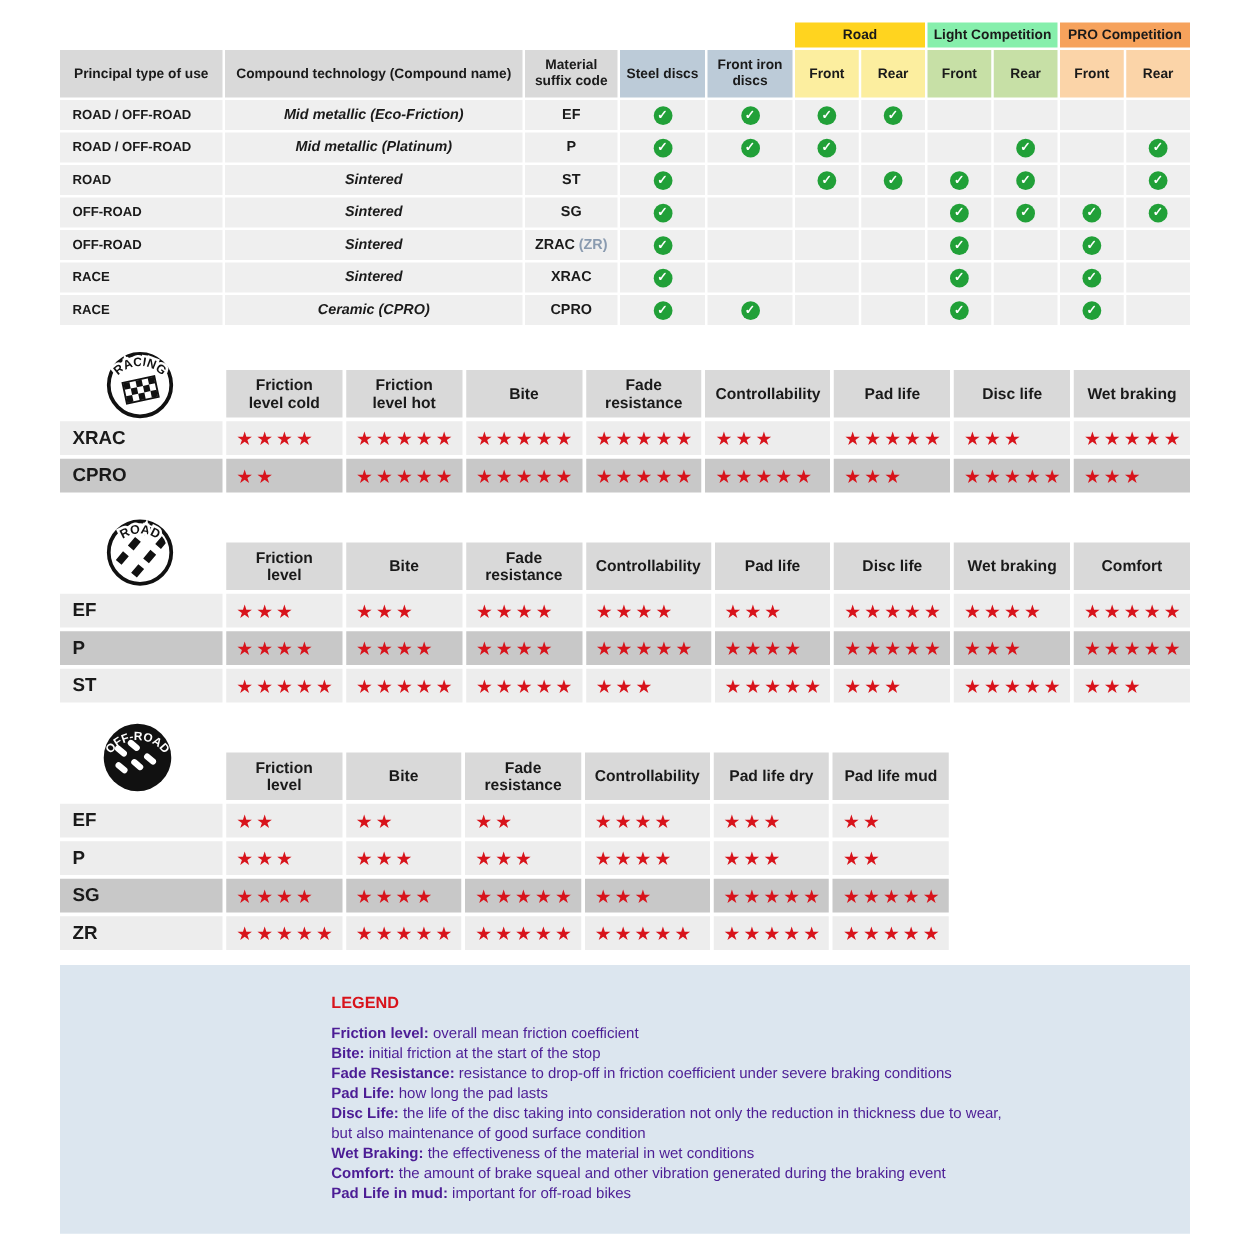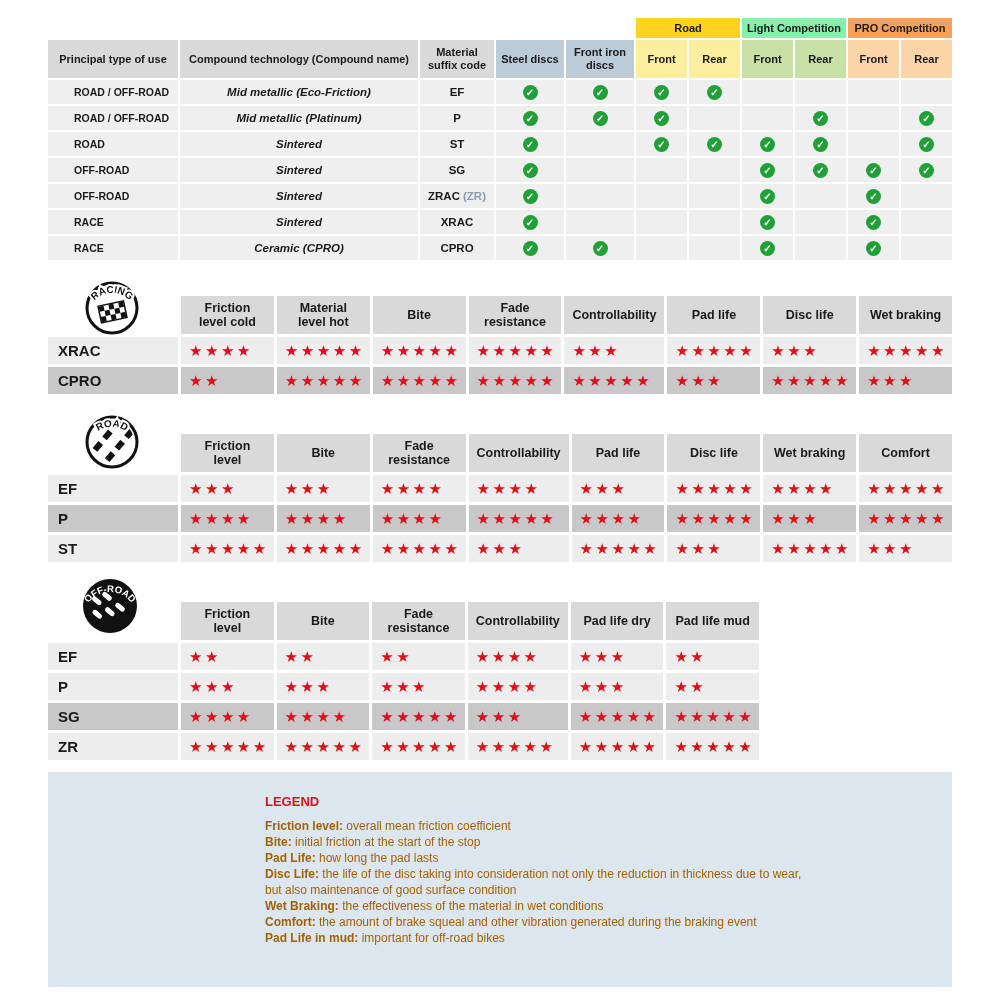--- a/index.html
+++ b/index.html
@@ -23,21 +23,21 @@
   .gh3 { background:#f6a25c; color:#1a1a1a; }
   .ch { display:flex; align-items:center; justify-content:center; text-align:center;
         font-size:11px; font-weight:bold; line-height:13px; padding:0 4px; }
   .ch0,.ch1,.ch2 { background:#d9d9d9; }
   .ch3,.ch4 { background:#bccbd8; }
   .ch5,.ch6 { background:#fcee9f; }
   .ch7,.ch8 { background:#c7e0a6; }
   .ch9,.ch10 { background:#fbd4a8; }
   .dc { background:#efefef; display:flex; align-items:center; justify-content:center;
         font-size:11.5px; font-weight:bold; }
-  .dc.use { justify-content:flex-start; padding-left:26px; font-size:10.5px; }
+  .dc.use { justify-content:flex-start; padding-left:10px; font-size:10.5px; }
   .dc.comp { font-size:11.5px;font-style:italic; }
   .dc .suffix { color:#8a9bb0; margin-left:3px; }
   .check { width:15px; height:15px; border-radius:50%; background:#21a038; color:#fff;
            font-size:10px; font-weight:bold; display:flex; align-items:center; justify-content:center; }
 
   
   .rating-table { position:absolute; display:grid; gap:3px; }
   #racing-table  { left:48px; top:296px; width:904px;
                    grid-template-columns:130px repeat(8,1fr);
                    grid-template-rows:38px repeat(2,27px); }
@@ -56,21 +56,21 @@
         display:flex; align-items:center; padding-left:8px; white-space:nowrap; }
   .rl.hl,.rs.hl { background:#c8c8c8; }
 
   .section-icon { position:absolute; }
 
   
   #legend { position:absolute; left:48px; top:772px; width:904px; height:215px;
             background:#dce6ef; }
   #legend-inner { padding:22px 38px 0 217px; }
   #legend-title { color:#d8131b; font-weight:bold; font-size:13px; margin-bottom:9px; }
-  .legend-item { font-size:12px; line-height:16px; color:#a16207; }
+  .legend-item { font-size:12px; line-height:16px; color:#4c1d95; }
   .legend-item b { font-weight:bold; }
 </style>
 </head>
 <body>
 
 <div id="compat">
     <div class="gh-spacer"></div>
     <div class="gh gh0">Disc Compatibility</div>
     <div class="gh gh1">Road</div>
     <div class="gh gh2">Light Competition</div>
@@ -256,21 +256,21 @@
       <rect x="30" y="40.6" width="5" height="5.4" fill="#111"></rect>
       <rect x="40" y="40.6" width="5" height="5.4" fill="#111"></rect>
   </g>
   <text font-size="10" font-weight="bold" fill="#111" stroke="#fff" stroke-width="4" style="paint-order:stroke">
     <textPath href="#arc-racing" startOffset="50%" text-anchor="middle">RACING</textPath>
   </text>
 </svg>
 <div id="racing-table" class="rating-table">
     <div class="rh-spacer"></div>
     <div class="rh">Friction level cold</div>
-    <div class="rh">Material level hot</div>
+    <div class="rh">Friction level hot</div>
     <div class="rh">Bite</div>
     <div class="rh">Fade resistance</div>
     <div class="rh">Controllability</div>
     <div class="rh">Pad life</div>
     <div class="rh">Disc life</div>
     <div class="rh">Wet braking</div>
     <div class="rl">XRAC</div>
     <div class="rs">★★★★</div>
     <div class="rs">★★★★★</div>
     <div class="rs">★★★★★</div>
@@ -398,20 +398,21 @@
     <div class="rs">★★★★★</div>
     <div class="rs">★★★★★</div>
   </div>
 
 <div id="legend">
   <div id="legend-inner">
     <div id="legend-title">LEGEND</div>
     <div>
         <div class="legend-item"><b>Friction level: </b>overall mean friction coefficient</div>
         <div class="legend-item"><b>Bite: </b>initial friction at the start of the stop</div>
+        <div class="legend-item"><b>Fade Resistance: </b>resistance to drop-off in friction coefficient under severe braking conditions</div>
         <div class="legend-item"><b>Pad Life: </b>how long the pad lasts</div>
         <div class="legend-item"><b>Disc Life: </b>the life of the disc taking into consideration not only the reduction in thickness due to wear,</div>
         <div class="legend-item">but also maintenance of good surface condition</div>
         <div class="legend-item"><b>Wet Braking: </b>the effectiveness of the material in wet conditions</div>
         <div class="legend-item"><b>Comfort: </b>the amount of brake squeal and other vibration generated during the braking event</div>
         <div class="legend-item"><b>Pad Life in mud: </b>important for off-road bikes</div>
       </div>
   </div>
 </div>
 

